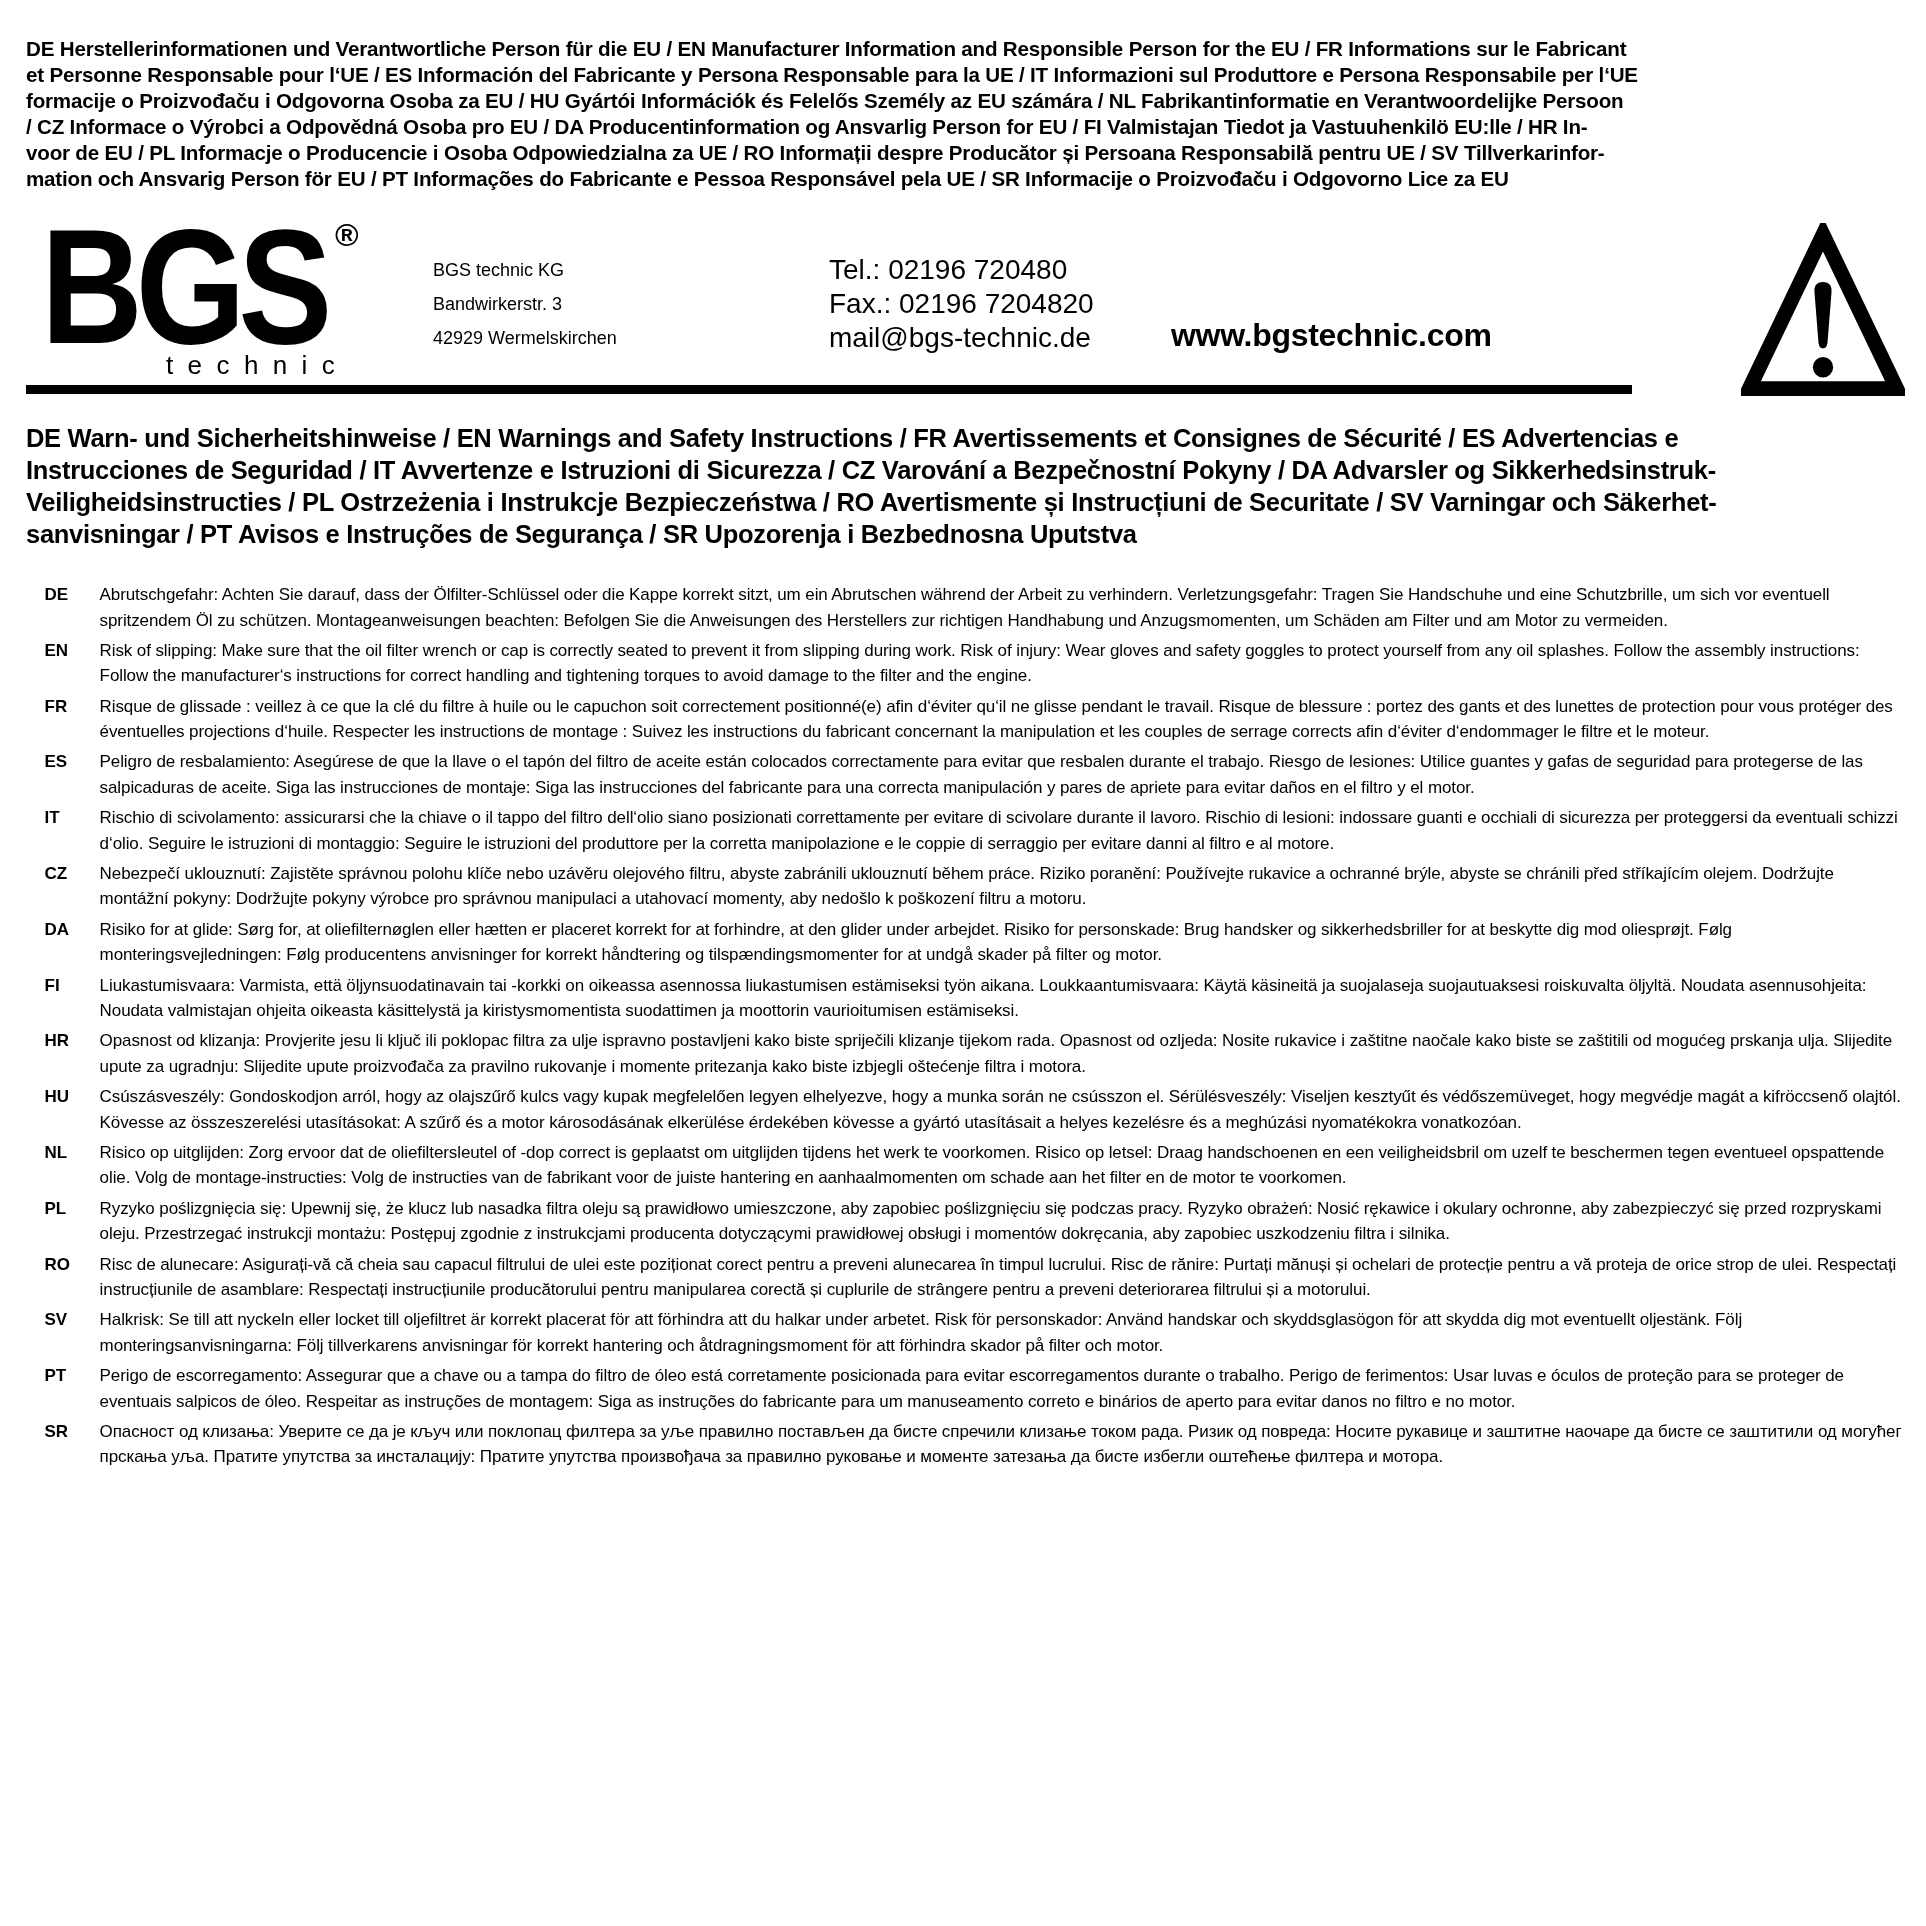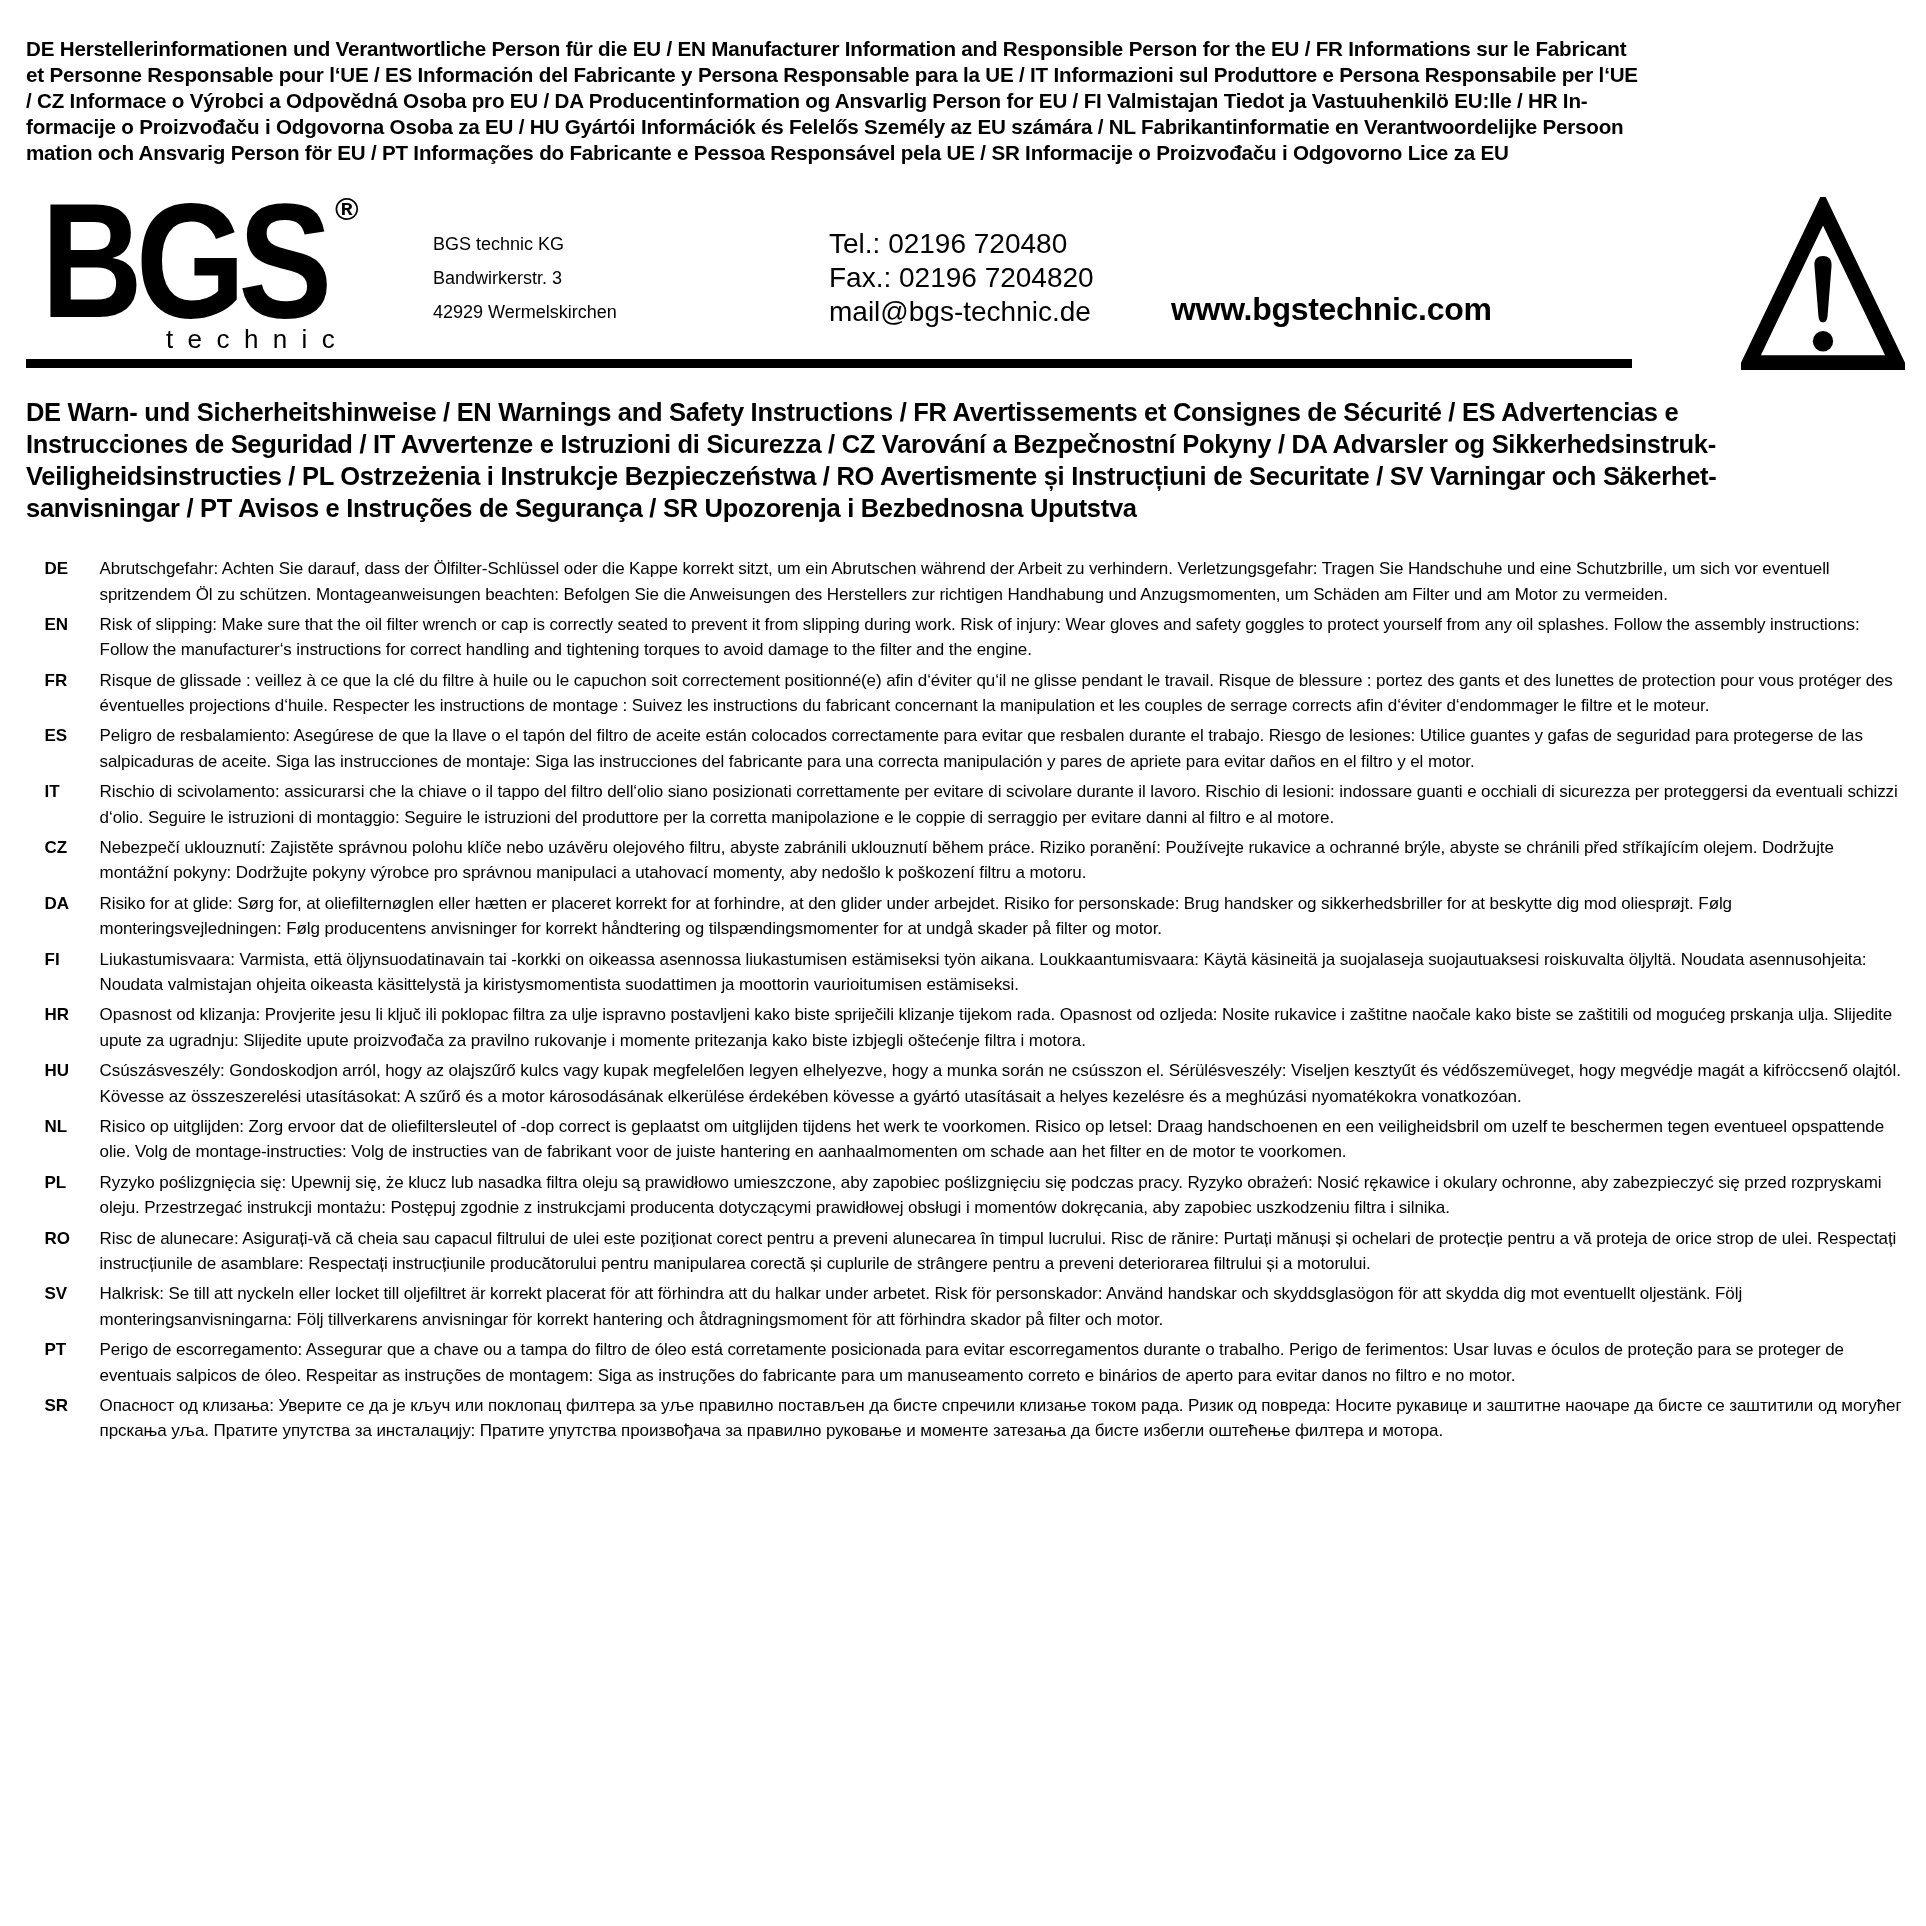--- a/index.html
+++ b/index.html
@@ -115,24 +115,25 @@
 <body>
 
 <div class="page">
 
   <div class="mfr-header">
 
       <div class="hline">DE Herstellerinformationen und Verantwortliche Person für die EU  /  EN Manufacturer Information and Responsible Person for the EU  /  FR Informations sur le Fabricant</div>
 
       <div class="hline">et Personne Responsable pour l‘UE  /  ES Información del Fabricante y Persona Responsable para la UE  /  IT Informazioni sul Produttore e Persona Responsabile per l‘UE</div>
 
+      <div class="hline">formacije o Proizvođaču i Odgovorna Osoba za EU  /  HU Gyártói Információk és Felelős Személy az EU számára  /  NL Fabrikantinformatie en Verantwoordelijke Persoon</div>
+
       <div class="hline">/  CZ Informace o Výrobci a Odpovědná Osoba pro EU  /  DA Producentinformation og Ansvarlig Person for EU  /  FI Valmistajan Tiedot ja Vastuuhenkilö EU:lle  /  HR In-</div>
 
-      <div class="hline">formacije o Proizvođaču i Odgovorna Osoba za EU  /  HU Gyártói Információk és Felelős Személy az EU számára  /  NL Fabrikantinformatie en Verantwoordelijke Persoon</div>
-
+      <div class="hline">voor de EU  /  PL Informacje o Producencie i Osoba Odpowiedzialna za UE  /  RO Informații despre Producător și Persoana Responsabilă pentru UE  /  SV Tillverkarinfor-</div>
 
       <div class="hline">mation och Ansvarig Person för EU  /  PT Informações do Fabricante e Pessoa Responsável pela UE  /  SR Informacije o Proizvođaču i Odgovorno Lice za EU</div>
     </div>
 
   <div class="band">
 
     <div class="logo">
       <span class="logo-bgs">BGS</span>
       <span class="logo-reg">®</span>
       <span class="logo-technic">technic</span>

